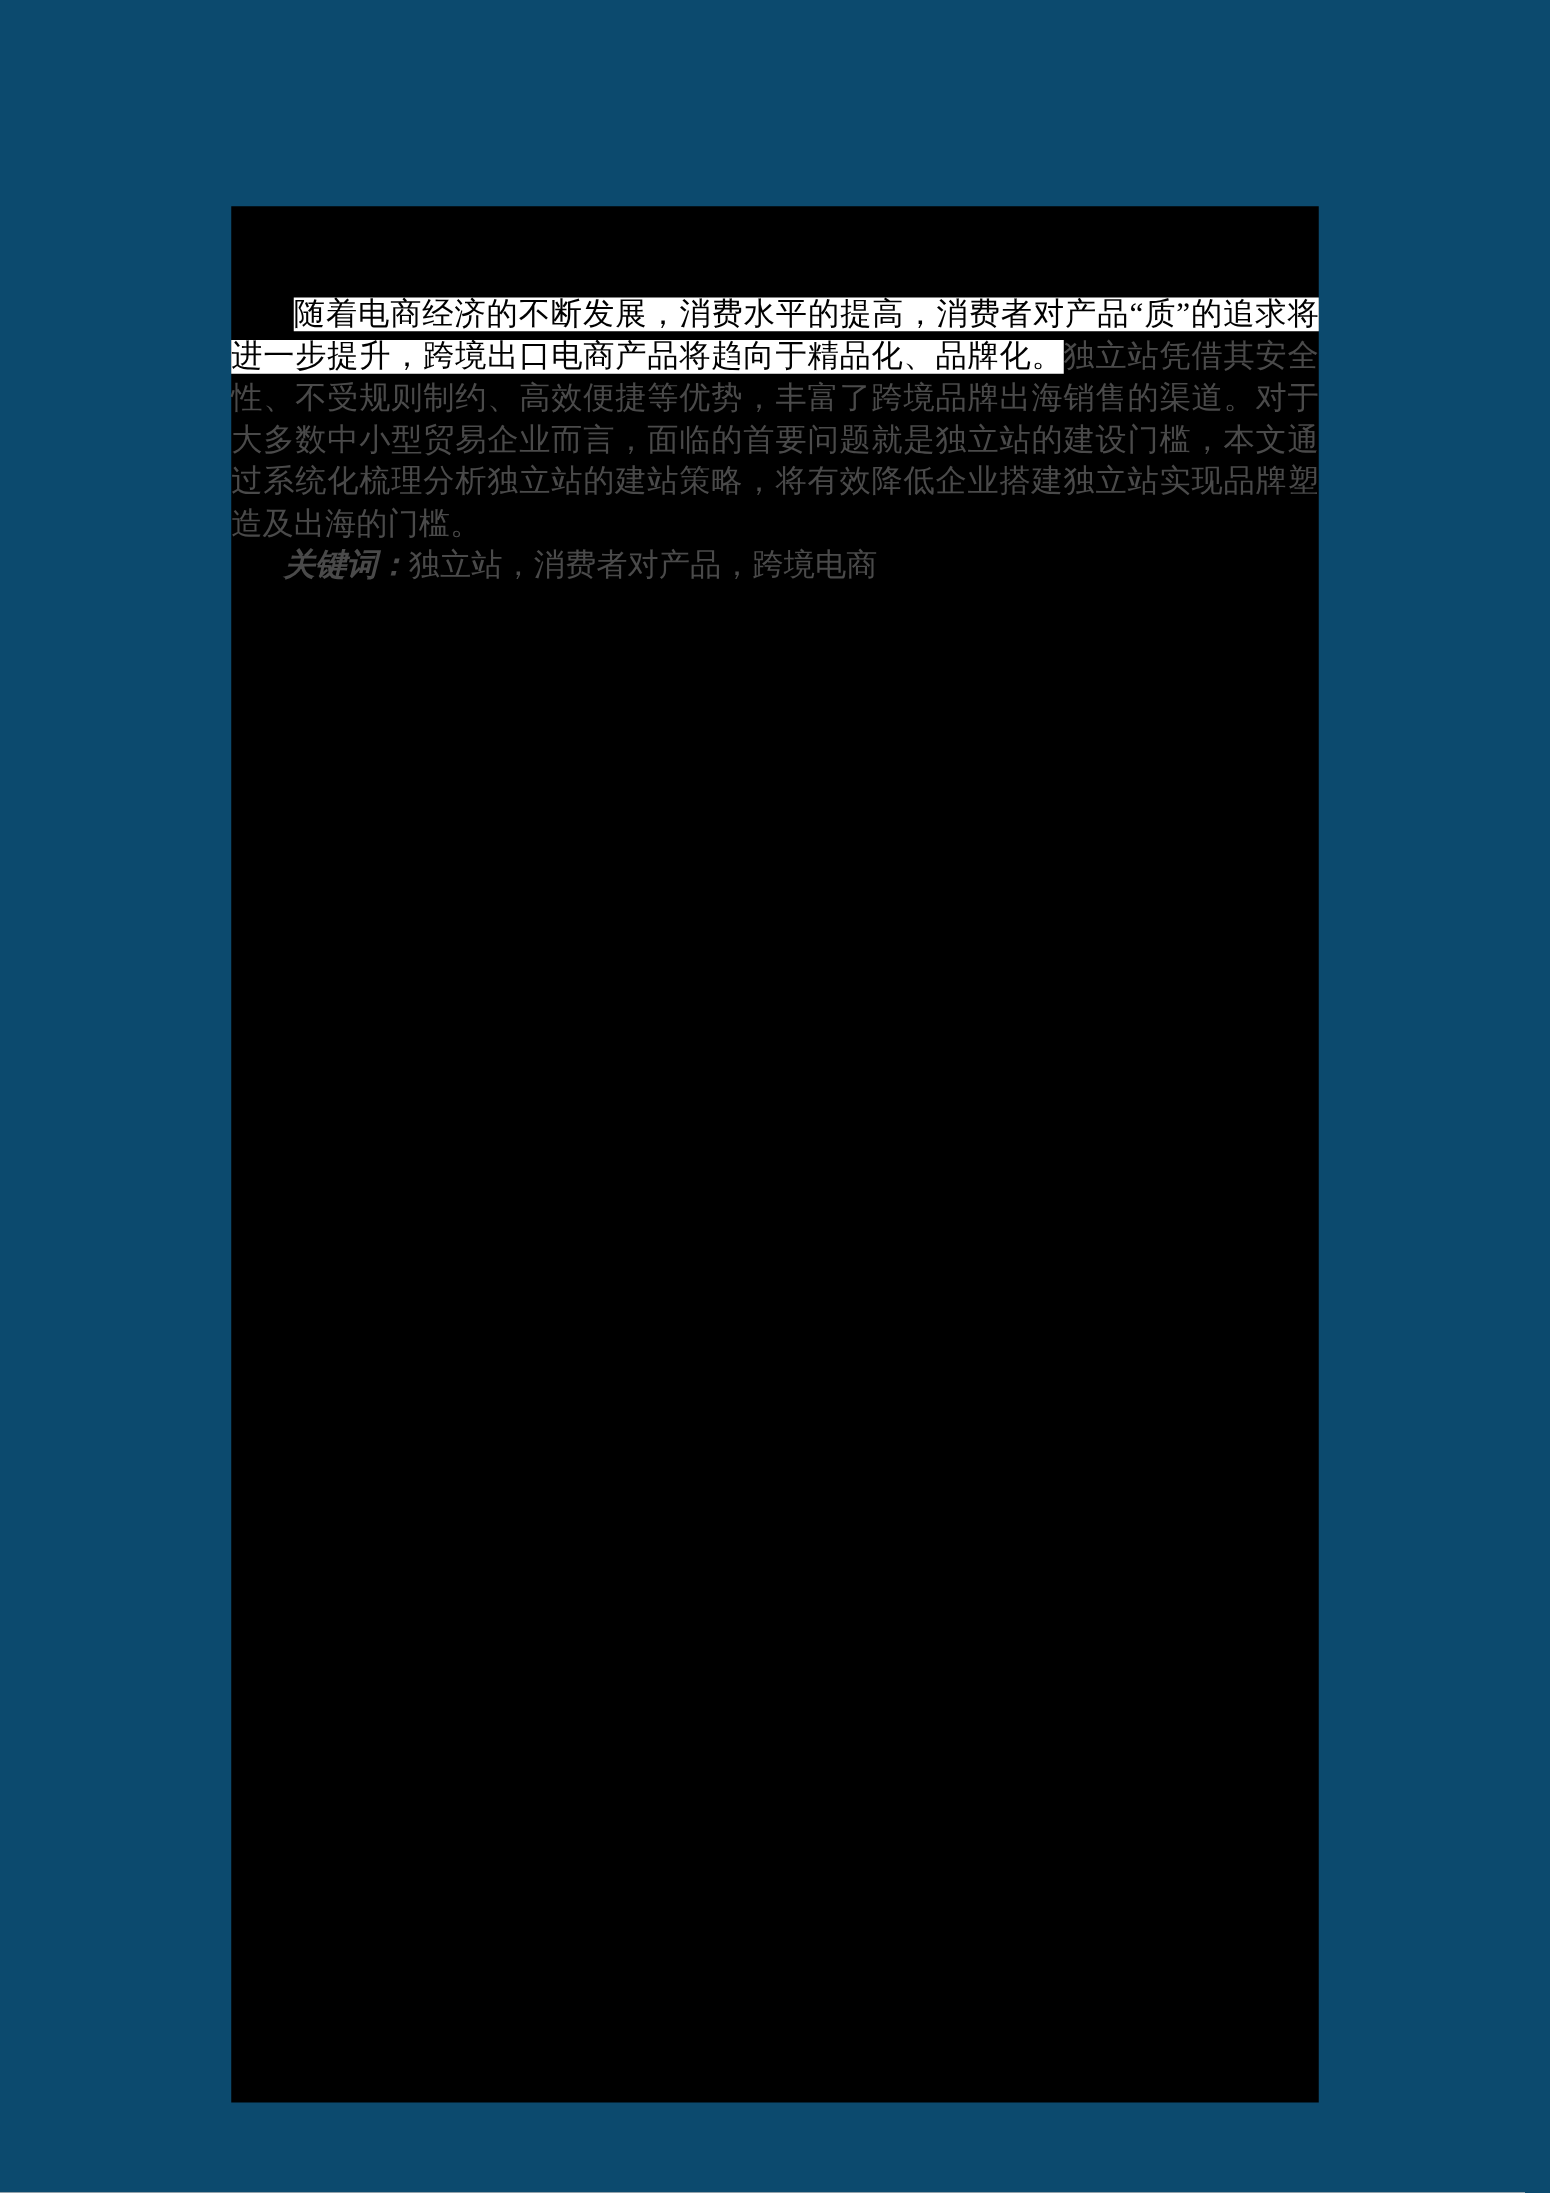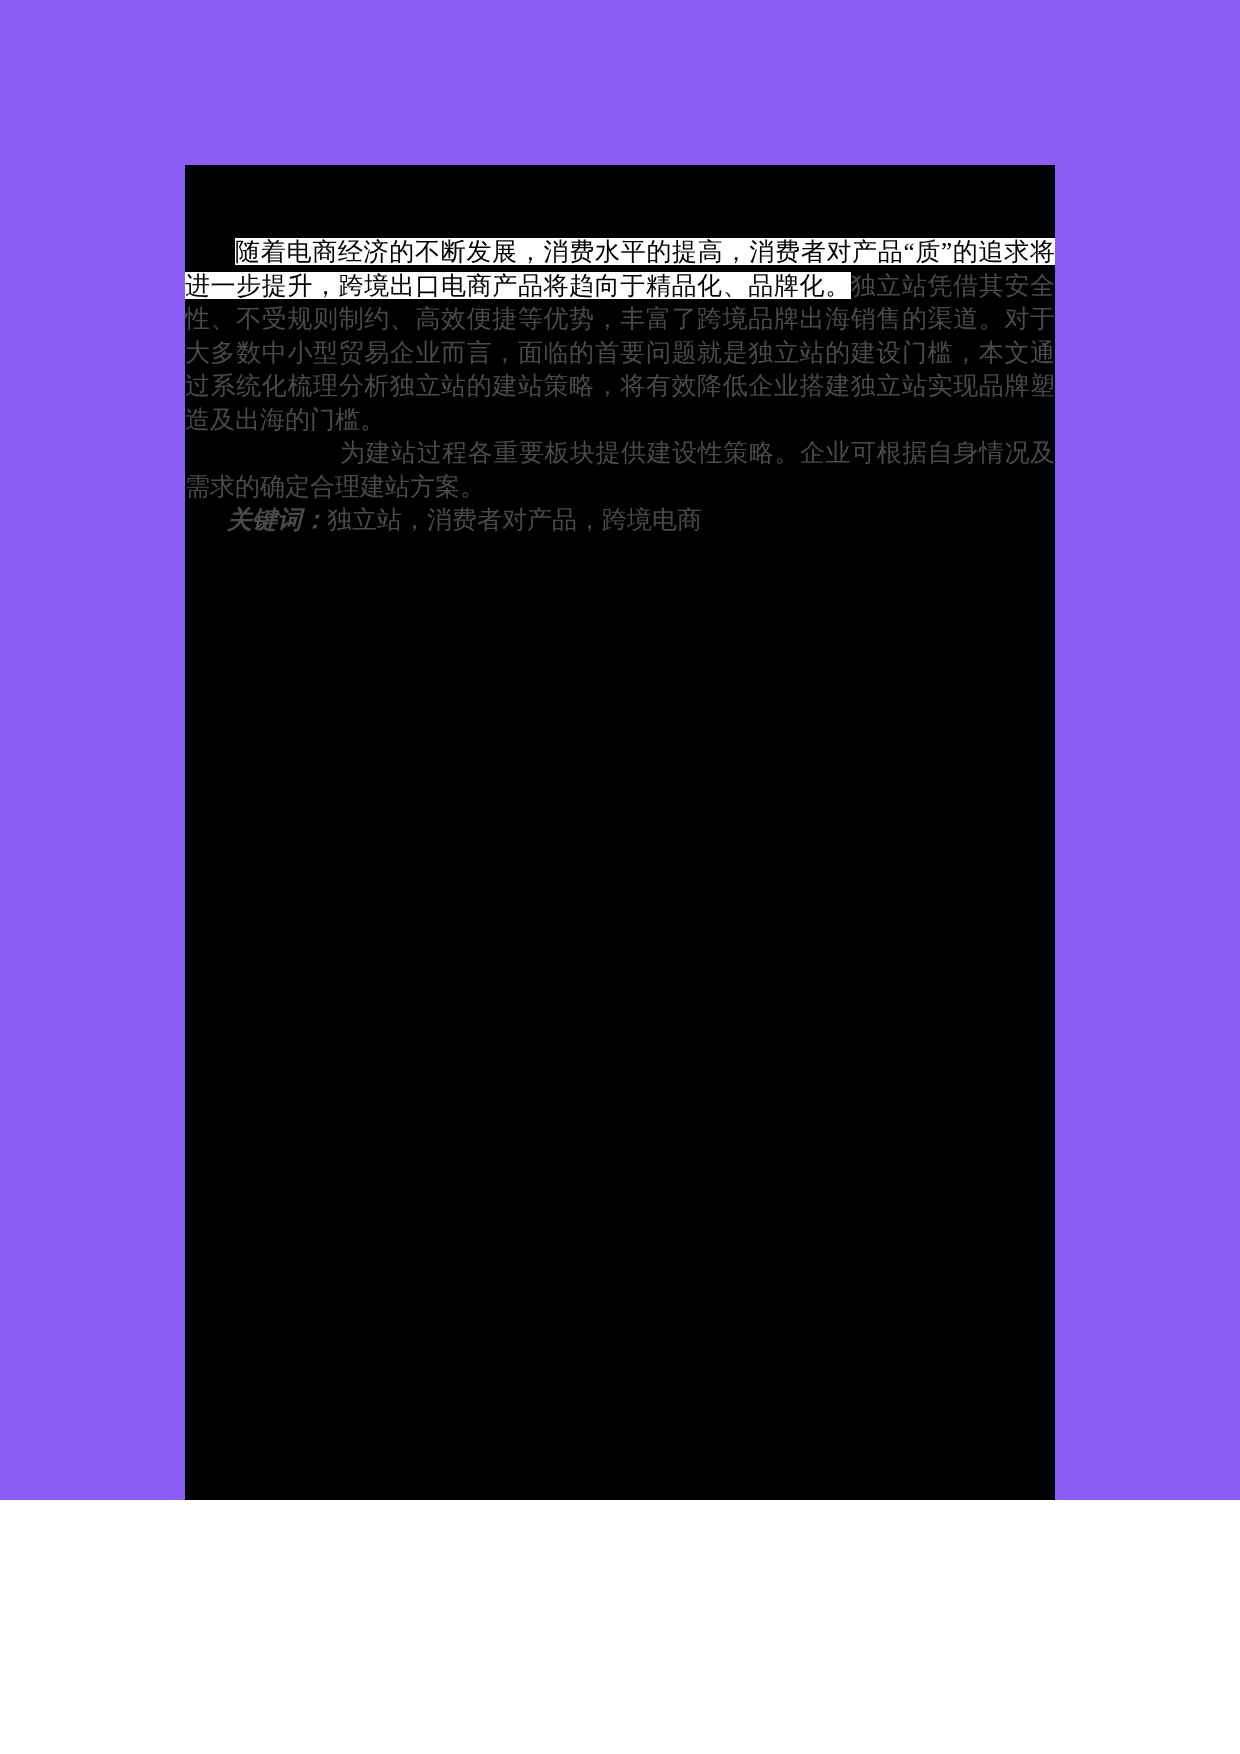--- a/index.html
+++ b/index.html
@@ -3,22 +3,22 @@
 <meta charset="utf-8">
 <style>
   html, body {
     margin: 0;
     padding: 0;
     background: #ffffff;
   }
   .page {
     position: relative;
     width: 1240px;
-    height: 1500px;
-    background: #8b5cf6;
+    height: 1754px;
+    background: #0c4a6e;
     overflow: hidden;
     font-family: "Liberation Serif", "DejaVu Serif", serif;
   }
   .redaction {
     position: absolute;
     left: 185px;
     top: 165px;
     width: 870px;
     height: 1517px;
     background: #000000;
@@ -56,17 +56,16 @@
     margin-left: 42px;
   }
 </style>
 </head>
 <body>
 
 <div class="page">
   <div class="redaction">
     <div class="content">
       <p class="p-abstract"><span class="hl">随着电商经济的不断发展，消费水平的提高，消费者对产品“质”的追求将进一步提升，跨境出口电商产品将趋向于精品化、品牌化。</span><span>独立站凭借其安全性、不受规则制约、高效便捷等优势，丰富了跨境品牌出海销售的渠道。对于大多数中小型贸易企业而言，面临的首要问题就是独立站的建设门槛，本文通过系统化梳理分析独立站的建站策略，将有效降低企业搭建独立站实现品牌塑造及出海的门槛。</span></p>
-      <p class="p-strategy"><span>为建站过程各重要板块提供建设性策略。企业可根据自身情况及需求的确定合理建站方案。</span></p>
       <p class="p-keywords"><span class="kw-label">关键词：</span><span>独立站，消费者对产品，跨境电商</span></p>
     </div>
   </div>
 </div>
 
 </body></html>

